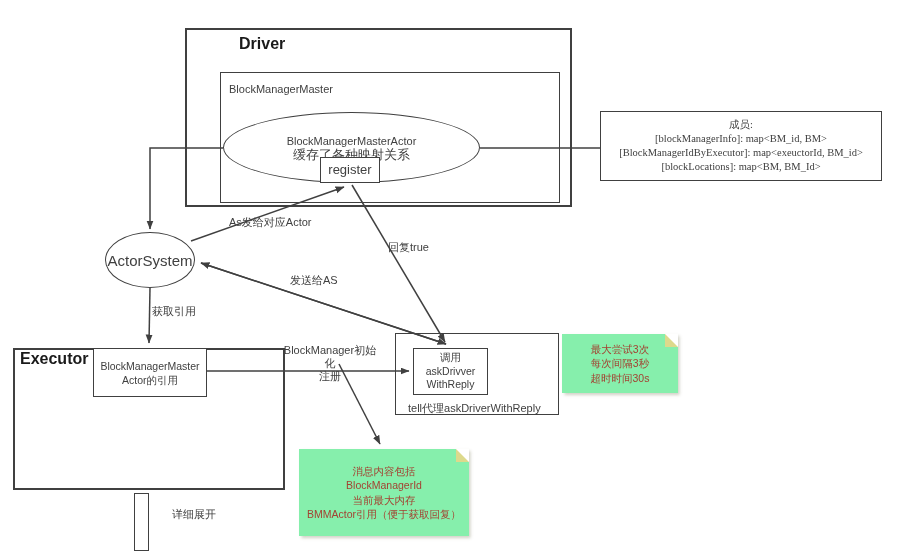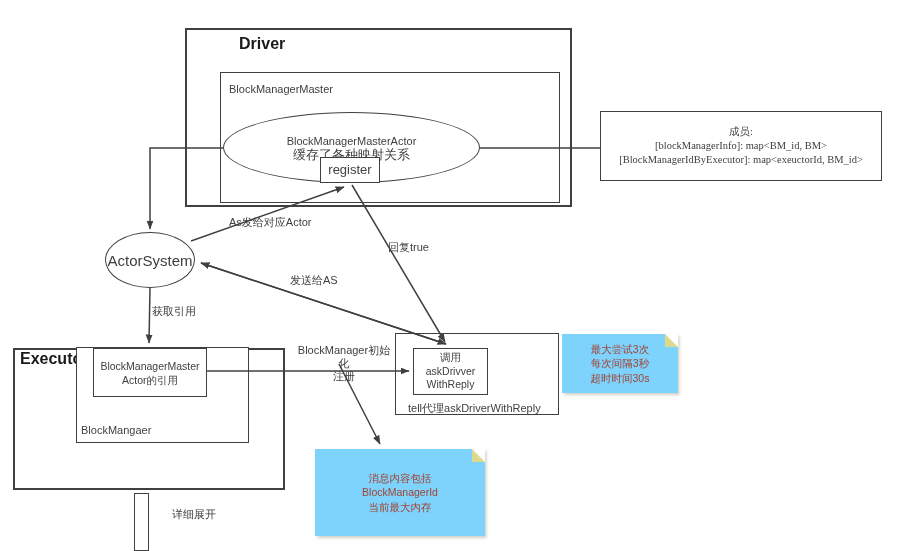--- a/index.html
+++ b/index.html
@@ -9,21 +9,21 @@
   }
   .box{position:absolute;border:1.6px solid #404040;background:#ffffff;box-sizing:border-box;}
   .thickbox{border-width:2px;}
   .ellipse{position:absolute;border:1.6px solid #404040;background:#ffffff;border-radius:50%;
     box-sizing:border-box;display:flex;flex-direction:column;align-items:center;justify-content:center;}
   .lbl{position:absolute;font-size:11px;color:#404040;white-space:nowrap;line-height:13px;}
   .title{font-weight:bold;color:#1a1a1a;font-size:16px;}
   .center-lines{display:flex;flex-direction:column;align-items:center;justify-content:center;
     width:100%;height:100%;font-size:10.5px;line-height:14px;color:#404040;text-align:center;}
   .svglayer{position:absolute;left:0;top:0;width:900px;height:551px;pointer-events:none;}
-  .note{position:absolute;background:#7dd3fc;box-sizing:border-box;
+  .note{position:absolute;background:#86efac;box-sizing:border-box;
     box-shadow:1.5px 2px 3px rgba(120,120,90,0.35);
     display:flex;flex-direction:column;align-items:center;justify-content:center;
     font-size:10.5px;line-height:14.5px;color:#a34232;text-align:center;}
   .note .fold{position:absolute;top:0;right:0;width:0;height:0;
     border-top:13px solid #ffffff;border-left:13px solid #ddd98c;}
   .watermark{position:absolute;font-size:15px;font-weight:bold;color:#9a9a9a;
     letter-spacing:9px;white-space:nowrap;}
 </style>
 </head>
 <body>
@@ -45,34 +45,32 @@
 
   <div class="box" style="left:320px;top:157px;width:60px;height:26px;">
     <div class="center-lines" style="font-size:13px;">register</div>
   </div>
 
   <div class="box" style="left:600px;top:111px;width:282px;height:70px;">
     <div class="center-lines" style="font-size:10.5px;line-height:14px;font-family:Liberation Serif, serif;">
       <div>成员:</div>
       <div>[blockManagerInfo]:  map&lt;BM_id, BM&gt;</div>
       <div>[BlockManagerIdByExecutor]:  map&lt;exeuctorId, BM_id&gt;</div>
+      <div>[blockLocations]: map&lt;BM, BM_Id&gt;</div>
     </div>
   </div>
 
   <div class="ellipse" style="left:105px;top:232px;width:90px;height:56px;">
     <div style="font-size:15px;">ActorSystem</div>
   </div>
 
   <div class="box thickbox" style="left:13px;top:348px;width:272px;height:142px;">
     <div class="lbl title" style="left:5px;top:2px;">Executor</div>
   </div>
 
-  <div class="box" style="left:76px;top:347px;width:173px;height:96px;">
-    <div class="lbl" style="left:4px;top:76px;">BlockMangaer</div>
-  </div>
 
   <div class="box" style="left:93px;top:348px;width:114px;height:49px;">
     <div class="center-lines">
       <div>BlockManagerMaster</div>
       <div>Actor的引用</div>
     </div>
   </div>
 
   <div class="box" style="left:395px;top:333px;width:164px;height:82px;">
     <div class="lbl" style="left:12px;top:68px;">tell代理askDriverWithReply</div>
@@ -88,25 +86,26 @@
 
   <div class="box" style="left:134px;top:493px;width:15px;height:58px;"></div>
 
   <div class="note" style="left:562px;top:334px;width:116px;height:59px;">
     <span class="fold"></span>
     <div>最大尝试3次</div>
     <div>每次间隔3秒</div>
     <div>超时时间30s</div>
   </div>
 
-  <div class="note" style="left:299px;top:449px;width:170px;height:87px;margin-left:16px;">
+  <div class="note" style="left:299px;top:449px;width:170px;height:87px;">
     <span class="fold"></span>
     <div>消息内容包括</div>
     <div>BlockManagerId</div>
     <div>当前最大内存</div>
+    <div>BMMActor引用（便于获取回复）</div>
   </div>
 
   <svg class="svglayer" viewBox="0 0 900 551">
     <defs>
       <marker id="arr" markerWidth="10" markerHeight="8" refX="8.5" refY="3.5" orient="auto" markerUnits="userSpaceOnUse">
         <path d="M0,0 L9,3.5 L0,7 Z" fill="#404040"></path>
       </marker>
     </defs>
 
     <polyline points="223,148 150,148 150,229" fill="none" stroke="#404040" stroke-width="1.5" marker-end="url(#arr)"></polyline>
@@ -124,20 +123,20 @@
 
     <line x1="207" y1="371" x2="409" y2="371" stroke="#404040" stroke-width="1.5" marker-end="url(#arr)"></line>
 
     <line x1="339" y1="364" x2="380" y2="444" stroke="#404040" stroke-width="1.5" marker-end="url(#arr)"></line>
   </svg>
 
   <div class="lbl" style="left:229px;top:216px;">As发给对应Actor</div>
   <div class="lbl" style="left:388px;top:241px;">回复true</div>
   <div class="lbl" style="left:290px;top:274px;">发送给AS</div>
   <div class="lbl" style="left:152px;top:305px;">获取引用</div>
-  <div class="lbl" style="left:294px;top:344px;width:100px;text-align:center;white-space:normal;">
+  <div class="lbl" style="left:280px;top:344px;width:100px;text-align:center;white-space:normal;">
     <div>BlockManager初始化</div>
     <div>注册</div>
   </div>
   <div class="lbl" style="left:172px;top:508px;">详细展开</div>
 
 
 </div>
 
 </body></html>

